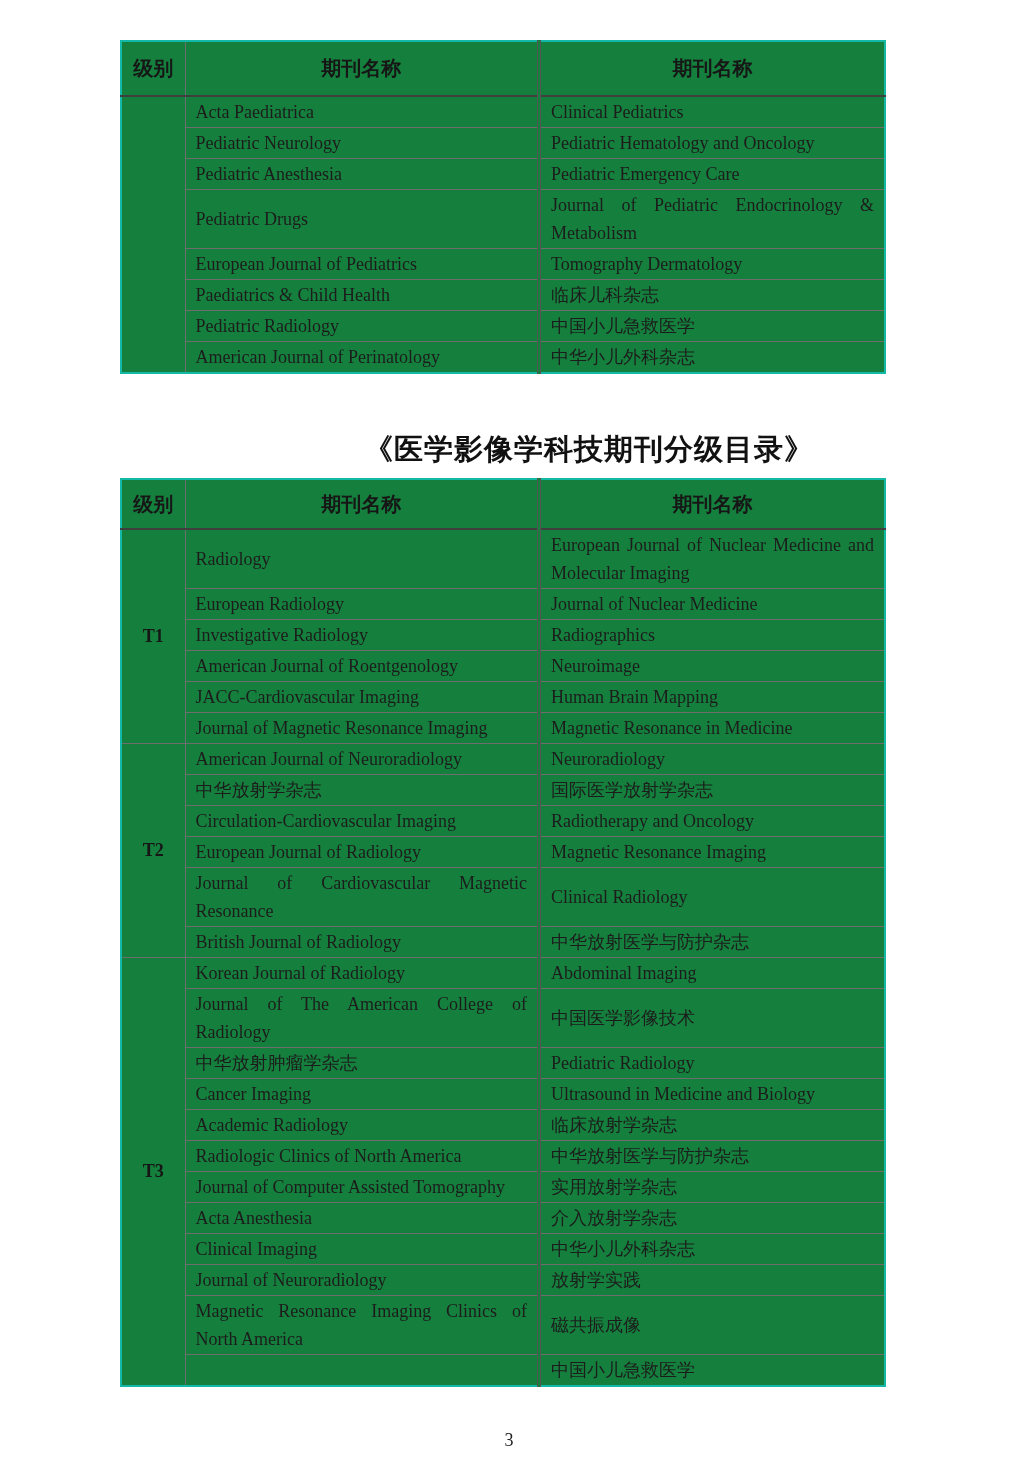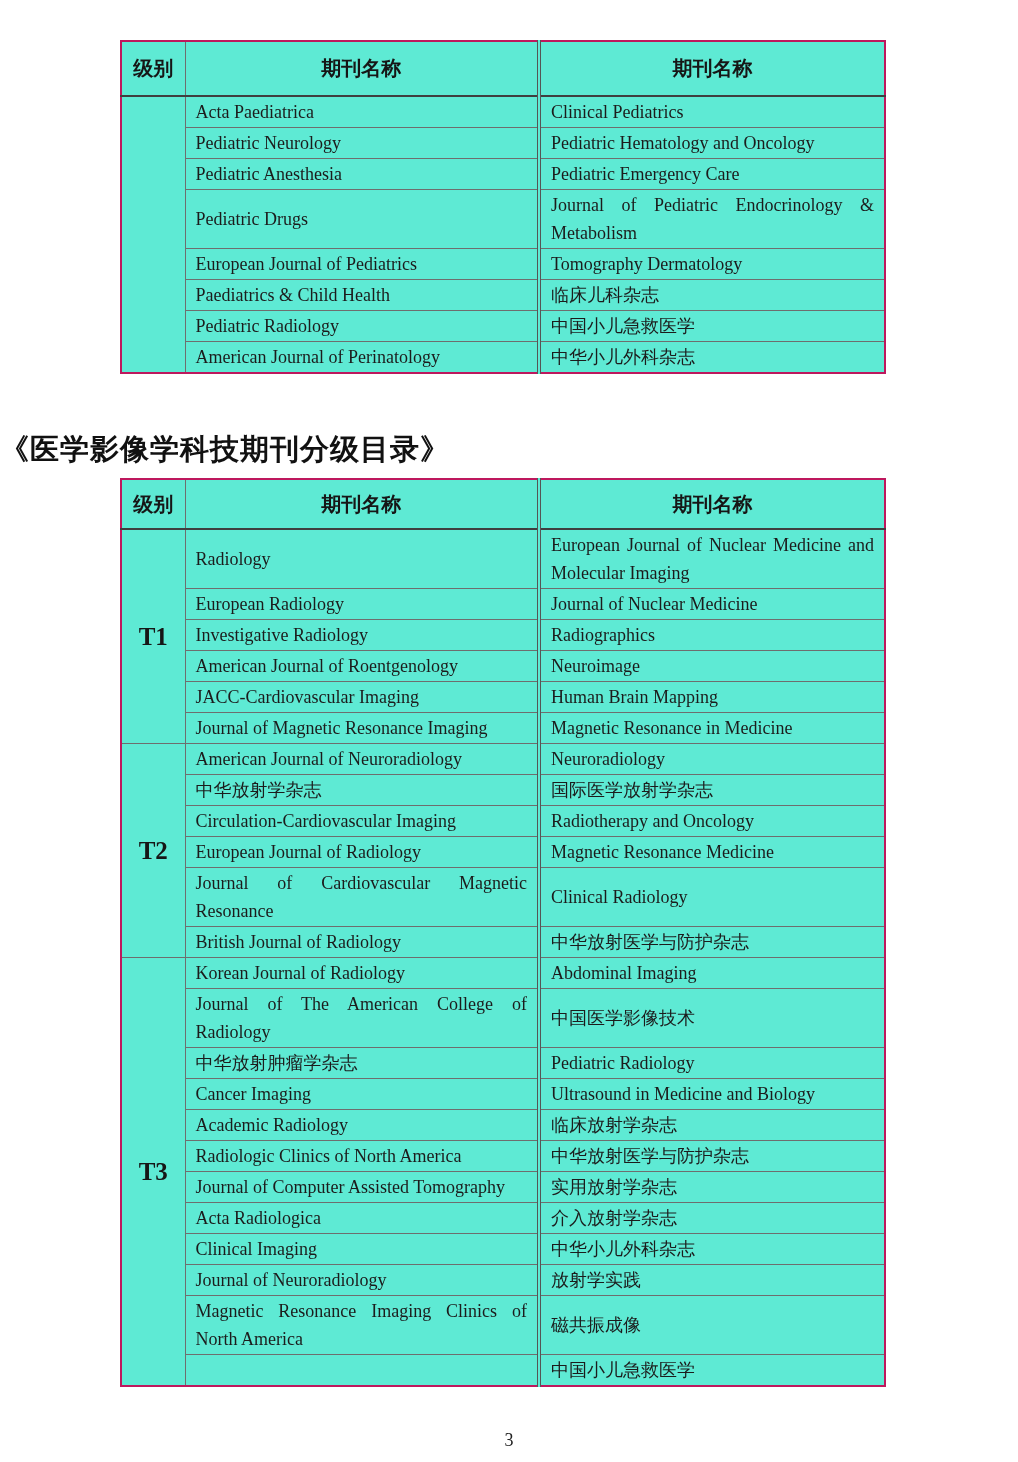--- a/index.html
+++ b/index.html
@@ -14,22 +14,22 @@
   }
 
   .table-wrap { position: absolute; left: 120px; }
   #wrap-pediatrics { top: 40px; }
   #wrap-imaging { top: 478px; }
 
   table.journal-table {
     border-collapse: collapse;
     table-layout: fixed;
     width: 764px;
-    background: #5eead4;
-    border: 2px solid #be185d;
+    background: #15803d;
+    border: 2px solid #14b8a6;
   }
   col.col-level { width: 64px; }
   col.col-j1    { width: 354px; }
   col.col-j2    { width: 346px; }
 
   table.journal-table th,
   table.journal-table td {
     border: 1px solid #6e6e6e;
   }
 
@@ -52,37 +52,37 @@
     height: 31px;
     vertical-align: middle;
     text-align: justify;
     color: #1c1c1c;
   }
 
   table.journal-table td.level-cell {
     text-align: center;
     vertical-align: middle;
     font-weight: 700;
-    font-size: 25px;
+    font-size: 18px;
     font-family: "Liberation Serif", "DejaVu Serif", serif;
     color: #161616;
   }
 
   
   table.journal-table thead th:last-child,
   table.journal-table td.journal-cell:last-child {
     border-left: 4px double #555555;
   }
 
   .doc-title {
     position: absolute;
     top: 430px;
     left: 0;
     width: 814px;
-    text-align: left;
+    text-align: right;
     font-family: "DejaVu Sans", "Liberation Sans", sans-serif;
     font-weight: 700;
     font-size: 29px;
     letter-spacing: 1px;
     color: #111111;
   }
 
   .page-number {
     position: absolute;
     top: 1430px;
@@ -198,21 +198,21 @@
         <tr>
           <td class="journal-cell">中华放射学杂志</td>
           <td class="journal-cell">国际医学放射学杂志</td>
         </tr>
         <tr>
           <td class="journal-cell">Circulation-Cardiovascular Imaging</td>
           <td class="journal-cell">Radiotherapy and Oncology</td>
         </tr>
         <tr>
           <td class="journal-cell">European Journal of Radiology</td>
-          <td class="journal-cell">Magnetic Resonance Medicine</td>
+          <td class="journal-cell">Magnetic Resonance Imaging</td>
         </tr>
         <tr>
           <td class="journal-cell">Journal of Cardiovascular Magnetic Resonance</td>
           <td class="journal-cell">Clinical Radiology</td>
         </tr>
         <tr>
           <td class="journal-cell">British Journal of Radiology</td>
           <td class="journal-cell">中华放射医学与防护杂志</td>
         </tr>
         <tr>
@@ -238,21 +238,21 @@
         </tr>
         <tr>
           <td class="journal-cell">Radiologic Clinics of North America</td>
           <td class="journal-cell">中华放射医学与防护杂志</td>
         </tr>
         <tr>
           <td class="journal-cell">Journal of Computer Assisted Tomography</td>
           <td class="journal-cell">实用放射学杂志</td>
         </tr>
         <tr>
-          <td class="journal-cell">Acta Radiologica</td>
+          <td class="journal-cell">Acta Anesthesia</td>
           <td class="journal-cell">介入放射学杂志</td>
         </tr>
         <tr>
           <td class="journal-cell">Clinical Imaging</td>
           <td class="journal-cell">中华小儿外科杂志</td>
         </tr>
         <tr>
           <td class="journal-cell">Journal of Neuroradiology</td>
           <td class="journal-cell">放射学实践</td>
         </tr>

